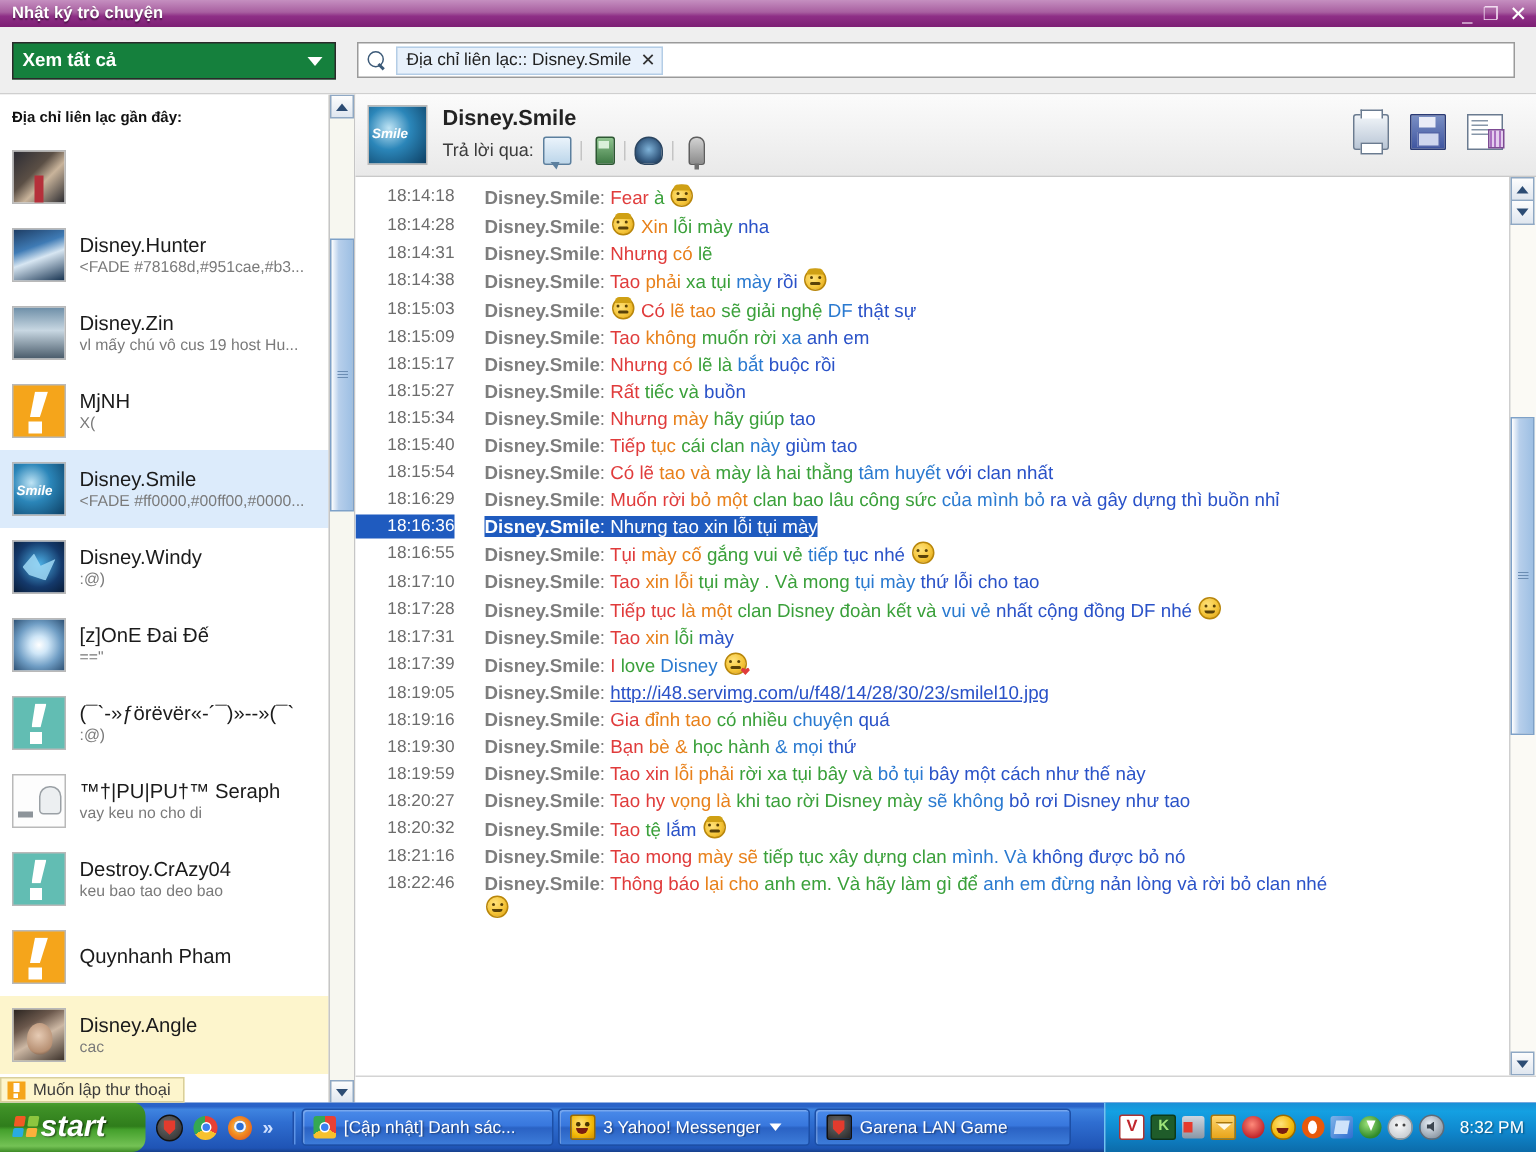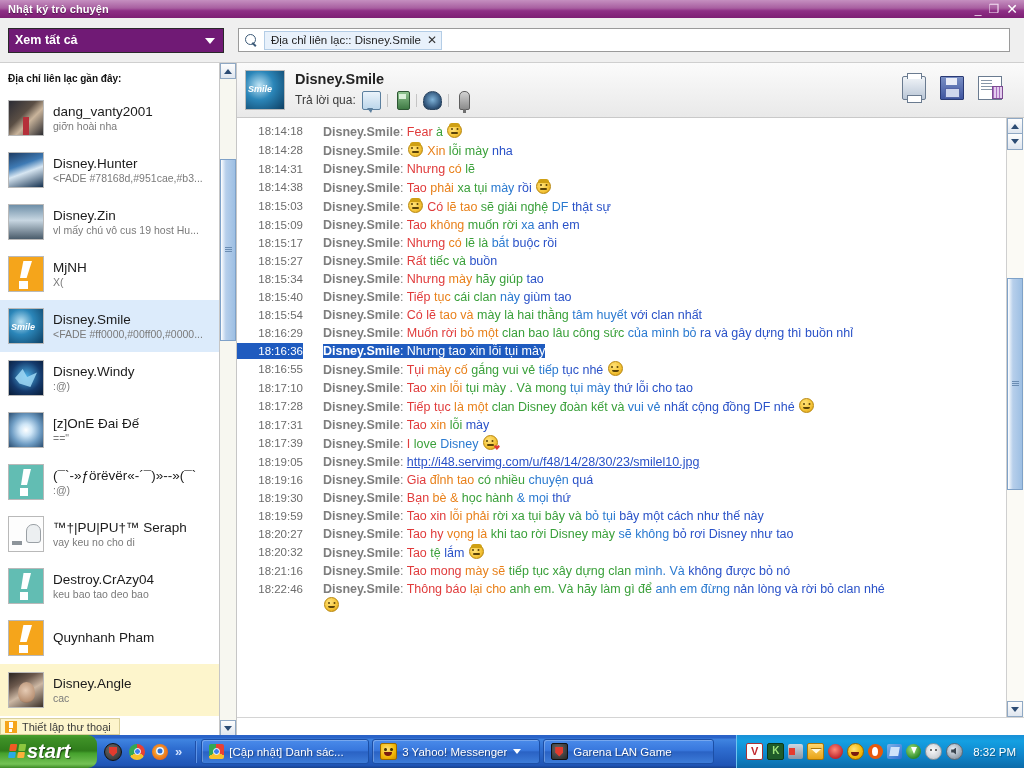--- a/index.html
+++ b/index.html
@@ -20,21 +20,21 @@
     color:#fff;font-size:11px;font-weight:bold;margin-left:8px;letter-spacing:0.1px;
     text-shadow:0 1px 1px rgba(0,0,0,.45);
   }
   #winbtns{position:absolute;right:6px;top:0;height:18px;display:flex;align-items:center;gap:7px;}
   #winbtns span{color:#f1dcf0;font-size:12px;line-height:12px;cursor:default;}
   #winbtns span.cls{font-size:14px;color:#fff;}
 
   
   #toolrow{height:44px;background:#efefef;border-bottom:1px solid #cfcfcf;display:flex;align-items:center;}
   #viewsel{
-    margin-left:8px;width:216px;height:25px;background:#701a75;border:1px solid #2a2a2a;
+    margin-left:8px;width:216px;height:25px;background:#15803d;border:1px solid #2a2a2a;
     color:#fff;font-size:12.5px;font-weight:bold;display:flex;align-items:center;
     padding:0 6px;box-sizing:border-box;position:relative;
   }
   #viewsel .caret{position:absolute;right:8px;top:9px;width:0;height:0;
     border-left:5px solid transparent;border-right:5px solid transparent;border-top:6px solid #fff;}
   #searchbox{
     margin-left:14px;height:24px;flex:1;margin-right:14px;background:#fff;
     border:1px solid #9a9a9a;display:flex;align-items:center;box-sizing:border-box;
   }
   #searchbox .mag{margin-left:6px;margin-right:6px;width:13px;height:13px;position:relative;flex:none;}
@@ -275,24 +275,20 @@
     </div>
   </div>
 
   <div id="split">
 
     <div id="sidebar">
       <h2>Địa chỉ liên lạc gần đây:</h2>
       <div id="contactlist">
           <div class="contact">
             <div class="av p1"></div>
-            <div class="cmeta">
-              <div class="cname">dang_vanty2001</div>
-              <div class="cstat">giỡn hoài nha</div>
-            </div>
           </div>
           <div class="contact">
             <div class="av p2"></div>
             <div class="cmeta">
               <div class="cname">Disney.Hunter</div>
               <div class="cstat">&lt;FADE #78168d,#951cae,#b3...</div>
             </div>
           </div>
           <div class="contact">
             <div class="av p3"></div>
@@ -525,21 +521,21 @@
         </div>
       </div>
 
       <div id="statusbar"></div>
     </div>
   </div>
 </div>
 
 <div id="tooltip">
   <span class="ti"></span>
-  <span class="tt">Thiết lập thư thoại</span>
+  <span class="tt">Muốn lập thư thoại</span>
 </div>
 
 <div id="taskbar">
   <div id="start">
     <span class="flag">
         <i></i>
         <i></i>
         <i></i>
         <i></i>
       </span>

